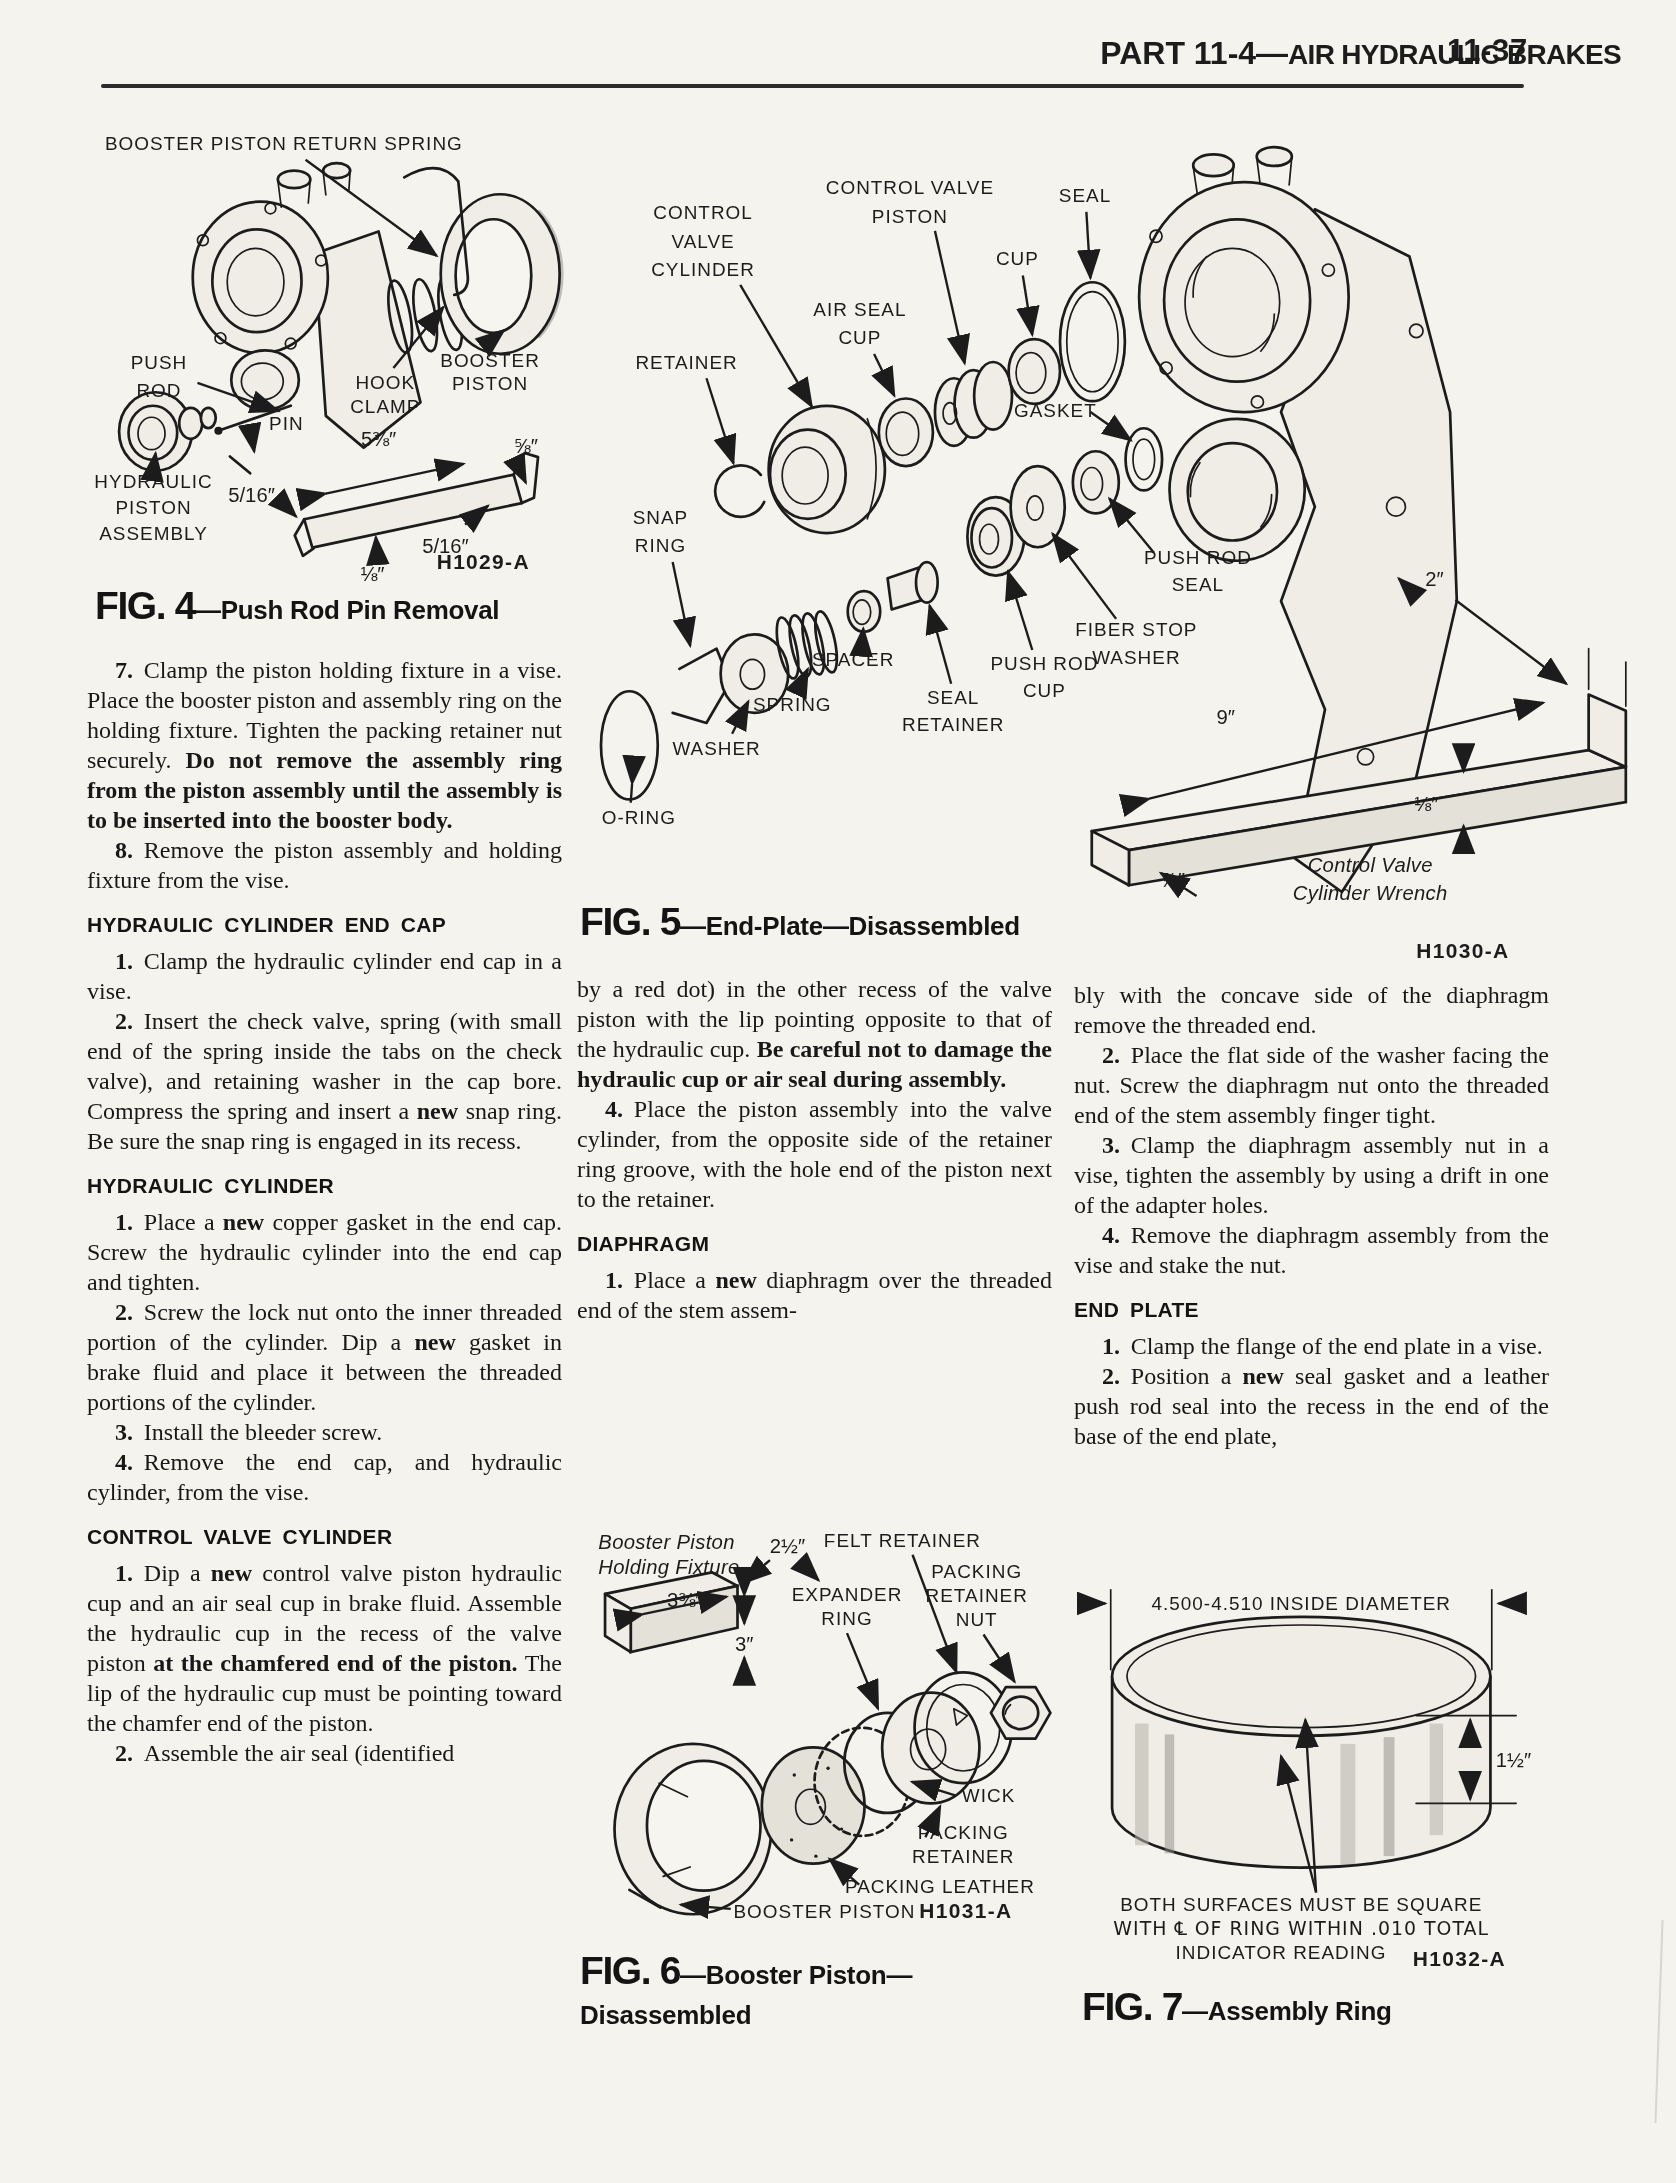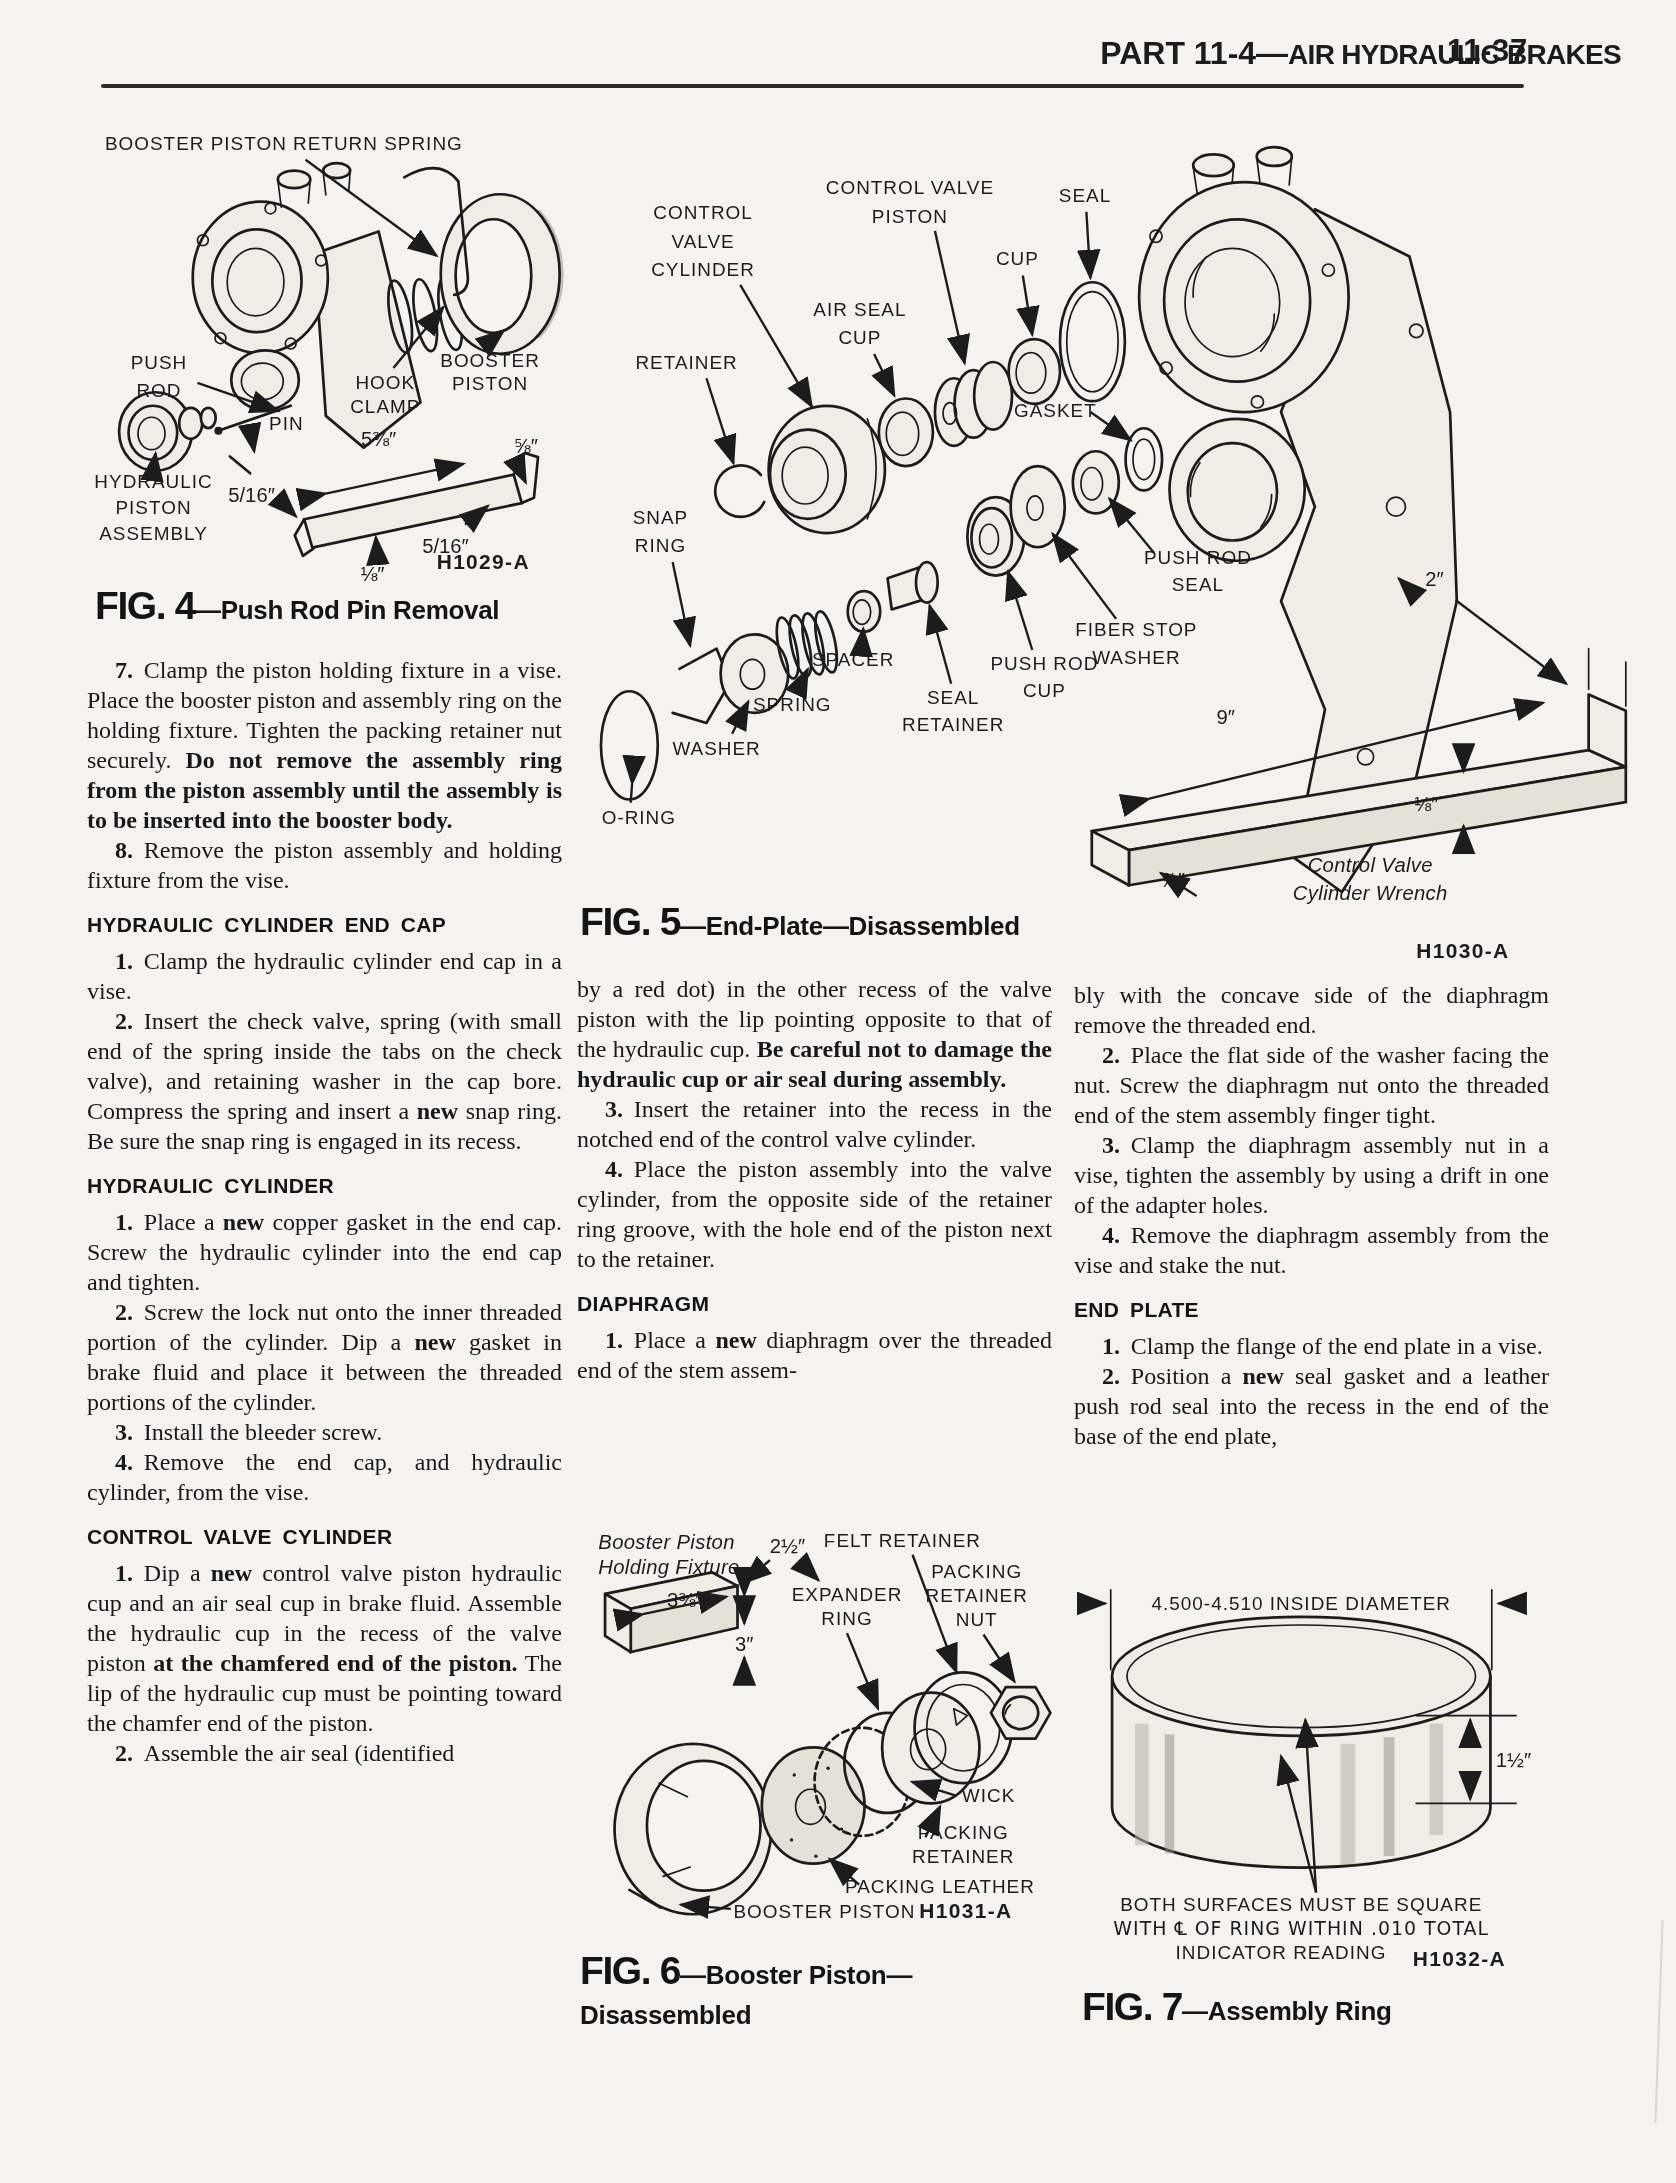--- a/index.html
+++ b/index.html
@@ -292,21 +292,20 @@
     <p><b class="num">2.</b><span>Screw the lock nut onto the inner threaded portion of the cylinder. Dip a </span><span class="b">new</span><span> gasket in brake fluid and place it between the threaded portions of the cylinder.</span></p>
     <p><b class="num">3.</b><span>Install the bleeder screw.</span></p>
     <p><b class="num">4.</b><span>Remove the end cap, and hydraulic cylinder, from the vise.</span></p>
     <h3>CONTROL VALVE CYLINDER</h3>
     <p><b class="num">1.</b><span>Dip a </span><span class="b">new</span><span> control valve piston hydraulic cup and an air seal cup in brake fluid. Assemble the hydraulic cup in the recess of the valve piston </span><span class="b">at the chamfered end of the piston.</span><span> The lip of the hydraulic cup must be pointing toward the chamfer end of the piston.</span></p>
     <p><b class="num">2.</b><span>Assemble the air seal (identified</span></p>
   </div>
 
   <div class="col" style="left:577px;top:974px">
     <p class="cont"><span>by a red dot) in the other recess of the valve piston with the lip pointing opposite to that of the hydraulic cup. </span><span class="b">Be careful not to damage the hydraulic cup or air seal during assembly.</span></p>
-    <p><b class="num">3.</b><span>Insert the retainer into the recess in the notched end of the control valve cylinder.</span></p>
     <p><b class="num">4.</b><span>Place the piston assembly into the valve cylinder, from the opposite side of the retainer ring groove, with the hole end of the piston next to the retainer.</span></p>
     <h3>DIAPHRAGM</h3>
     <p><b class="num">1.</b><span>Place a </span><span class="b">new</span><span> diaphragm over the threaded end of the stem assem-</span></p>
   </div>
 
   <div class="col" style="left:1074px;top:980px">
     <p class="cont"><span>bly with the concave side of the diaphragm remove the threaded end.</span></p>
     <p><b class="num">2.</b><span>Place the flat side of the washer facing the nut. Screw the diaphragm nut onto the threaded end of the stem assembly finger tight.</span></p>
     <p><b class="num">3.</b><span>Clamp the diaphragm assembly nut in a vise, tighten the assembly by using a drift in one of the adapter holes.</span></p>
     <p><b class="num">4.</b><span>Remove the diaphragm assembly from the vise and stake the nut.</span></p>

